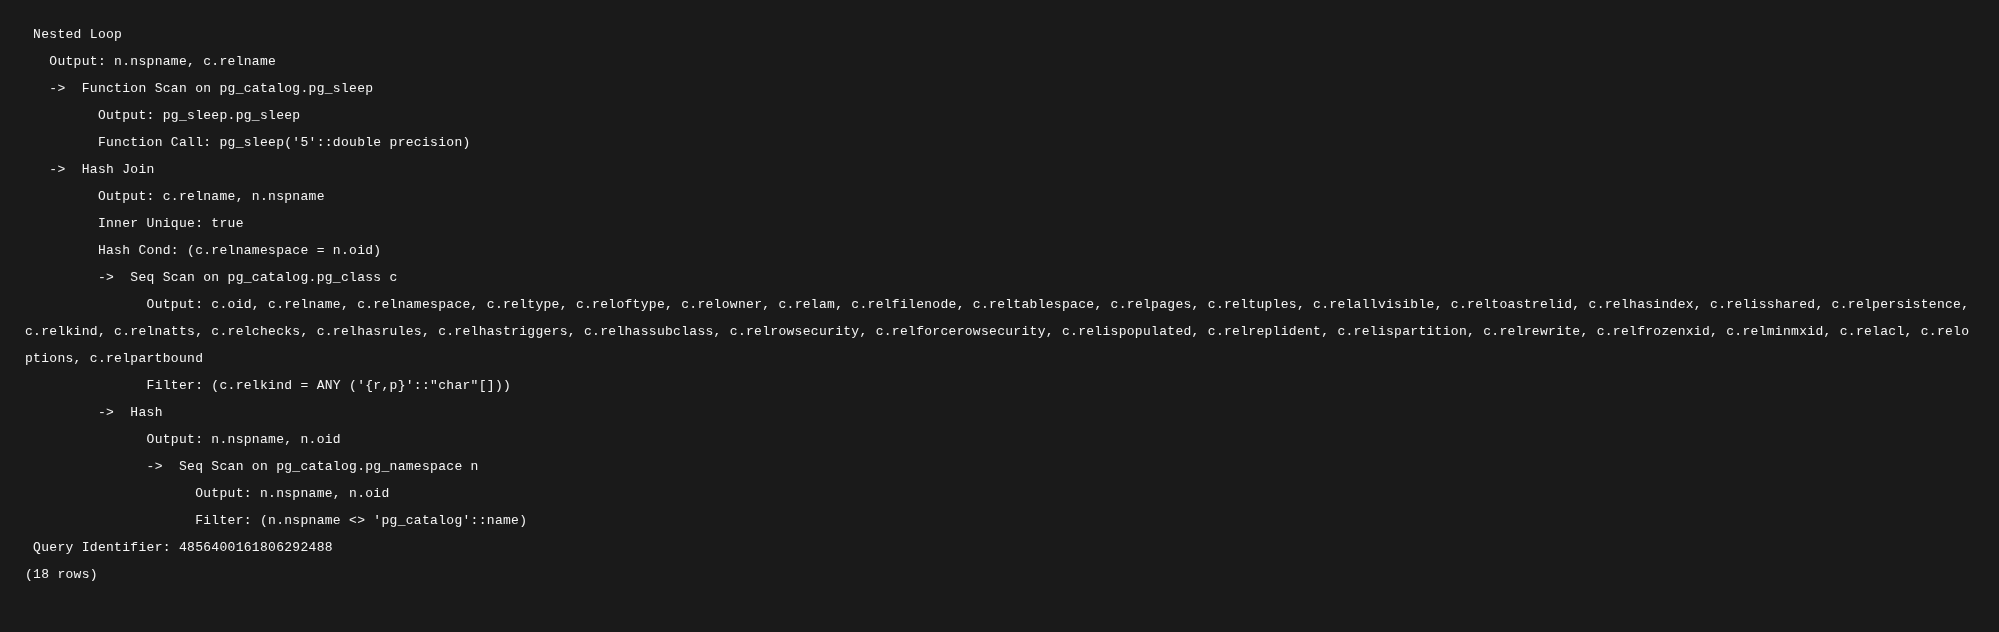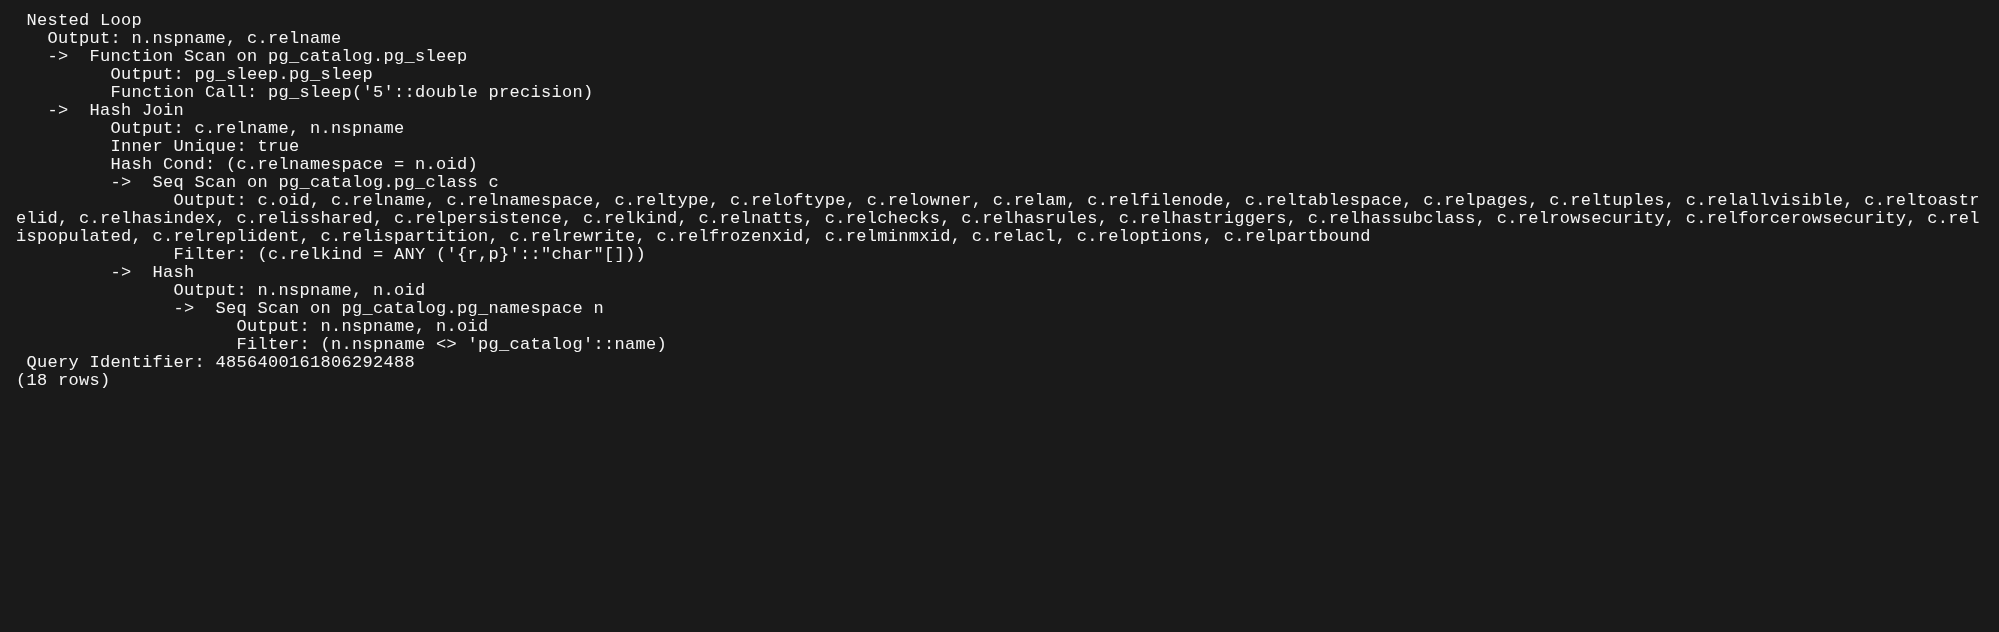--- a/index.html
+++ b/index.html
@@ -4,25 +4,25 @@
 <style>
   html, body {
     margin: 0;
     padding: 0;
     background: #1a1a1a;
     width: 1999px;
     height: 632px;
     overflow: hidden;
   }
   pre {
-    margin: 4px;
+    margin: 13px;
     padding: 8px 10px 10px 12px;
     font-family: "SFMono-Regular", ui-monospace, Menlo, Monaco, "Courier New", monospace;
-    font-size: 17px;
-    line-height: 18px;
+    font-size: 13px;
+    line-height: 27px;
     letter-spacing: 0.3px;
     color: #f5f5f5;
     white-space: pre-wrap;
     word-break: break-all;
   }
 </style>
 </head>
 <body>
 
 <pre> Nested Loop

